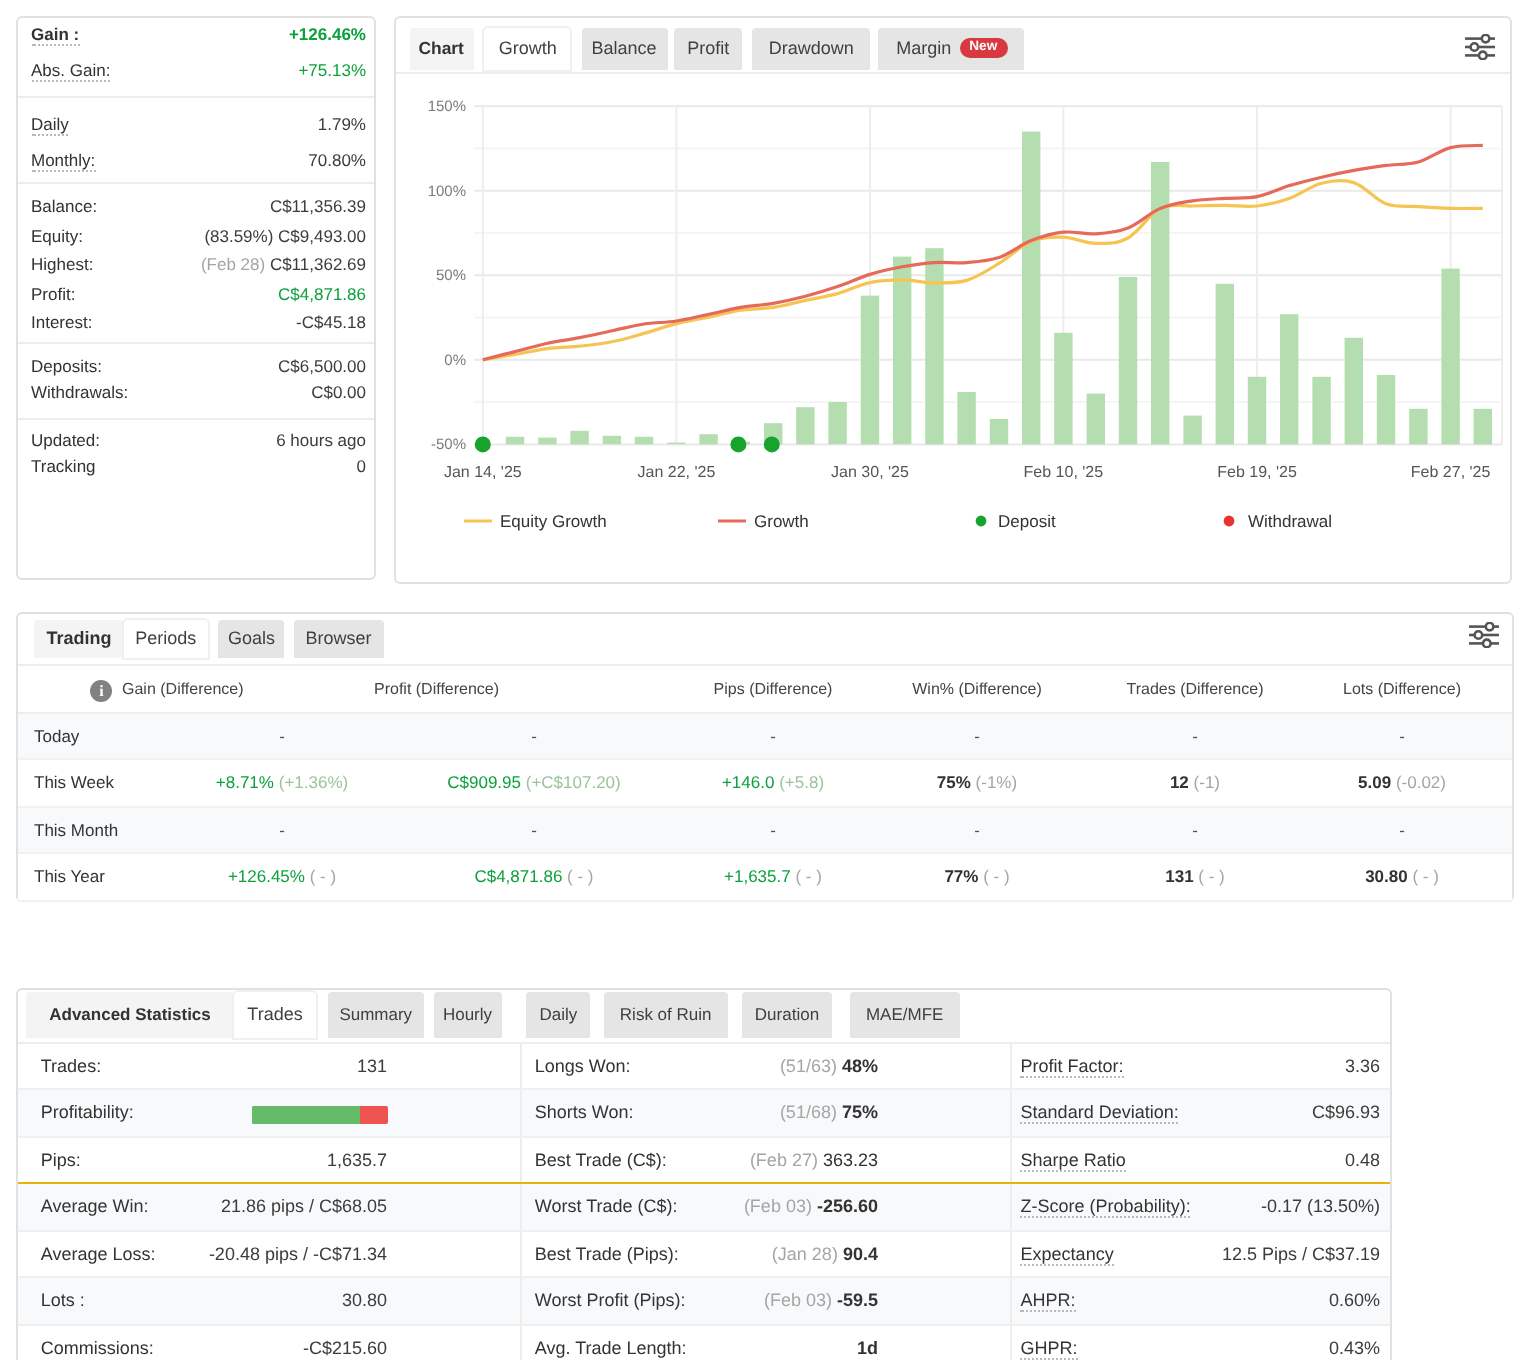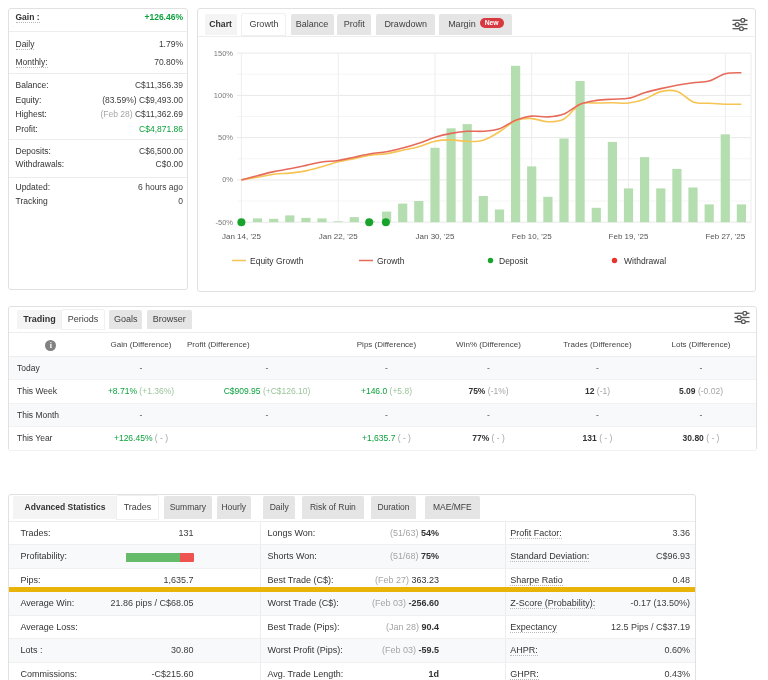--- a/index.html
+++ b/index.html
@@ -15,20 +15,24 @@
 .gray{color:#a5a5a5}
 .du{border-bottom:1px dotted #b9b9b9}
 .sep{border-top:1px solid #ededed}
 </style></head><body>
 <div class="panel" style="left:8px;top:8px;width:180px;height:282px;font-size:8.5px">
 <div style="padding:0 0 4.2px 0">
 <div class="row" style="height:17.6px;line-height:17.6px">
         <span class="lbl" style="font-weight:bold;"><span class="du">Gain :</span></span>
         <span class="val green"><b>+126.46%</b></span>
       </div>
+<div class="row" style="height:17.6px;line-height:17.6px">
+        <span class="lbl" style=""><span class="du">Abs. Gain:</span></span>
+        <span class="val green">+75.13%</span>
+      </div>
 </div>
     <div class="sep"></div>
 <div style="padding:4.5px 0 1.2px 0">
 <div class="row" style="height:17.75px;line-height:17.75px">
         <span class="lbl" style=""><span class="du">Daily</span></span>
         <span class="val ">1.79%</span>
       </div>
 <div class="row" style="height:17.75px;line-height:17.75px">
         <span class="lbl" style=""><span class="du">Monthly:</span></span>
         <span class="val ">70.80%</span>
@@ -44,20 +48,24 @@
         <span class="lbl" style="">Equity:</span>
         <span class="val ">(83.59%) C$9,493.00</span>
       </div>
 <div class="row" style="height:14.5px;line-height:14.5px">
         <span class="lbl" style="">Highest:</span>
         <span class="val "><span class="gray">(Feb 28)</span> C$11,362.69</span>
       </div>
 <div class="row" style="height:14.5px;line-height:14.5px">
         <span class="lbl" style="">Profit:</span>
         <span class="val green">C$4,871.86</span>
+      </div>
+<div class="row" style="height:14.5px;line-height:14.5px">
+        <span class="lbl" style="">Interest:</span>
+        <span class="val ">-C$45.18</span>
       </div>
 </div>
     <div class="sep"></div>
 <div style="padding:5px 0 5.2px 0">
 <div class="row" style="height:13.4px;line-height:13.4px">
         <span class="lbl" style="">Deposits:</span>
         <span class="val ">C$6,500.00</span>
       </div>
 <div class="row" style="height:13.4px;line-height:13.4px">
         <span class="lbl" style="">Withdrawals:</span>
@@ -181,57 +189,58 @@
             <circle cx="10.8" cy="2.3" r="1.9"></circle>
             <line x1="0.5" y1="6.5" x2="15.5" y2="6.5"></line>
             <circle cx="5.2" cy="6.5" r="1.9"></circle>
             <line x1="0.5" y1="10.7" x2="15.5" y2="10.7"></line>
             <circle cx="9.4" cy="10.7" r="1.9"></circle>
           </g>
         </svg></span>
     </div>
 <div class="row" style="height:24px;line-height:24px;border-bottom:1px solid #ededed;font-size:8px;color:#444">
       <span style="position:absolute;left:36.3px;top:7px;width:11px;height:11px;border-radius:50%;background:#818181;color:#fff;font-size:8px;line-height:11px;text-align:center;font-weight:bold;font-family:'Liberation Serif',serif">i</span>
-      <span style="position:absolute;left:52px;width:160px;text-align:center">Gain (Difference)</span>
+      <span style="position:absolute;left:52px;width:160px;text-align:left">Gain (Difference)</span>
       <span style="position:absolute;left:178px;width:160px;text-align:left">Profit (Difference)</span>
       <span style="position:absolute;left:297.5px;width:160px;text-align:center">Pips (Difference)</span>
       <span style="position:absolute;left:399.5px;width:160px;text-align:center">Win% (Difference)</span>
       <span style="position:absolute;left:508.5px;width:160px;text-align:center">Trades (Difference)</span>
       <span style="position:absolute;left:612px;width:160px;text-align:center">Lots (Difference)</span>
     </div>
 <div class="row" style="height:23.5px;line-height:23.5px;border-bottom:1px solid #f2f2f2;background:#f7f9fb">
       <span class="lbl" style="left:8px">Today</span>
       <span style="position:absolute;left:42px;width:180px;text-align:center"><span style="color:#555">-</span></span>
       <span style="position:absolute;left:168px;width:180px;text-align:center"><span style="color:#555">-</span></span>
       <span style="position:absolute;left:287.5px;width:180px;text-align:center"><span style="color:#555">-</span></span>
       <span style="position:absolute;left:389.5px;width:180px;text-align:center"><span style="color:#555">-</span></span>
       <span style="position:absolute;left:498.5px;width:180px;text-align:center"><span style="color:#555">-</span></span>
       <span style="position:absolute;left:602px;width:180px;text-align:center"><span style="color:#555">-</span></span>
     </div>
 <div class="row" style="height:23.5px;line-height:23.5px;border-bottom:1px solid #f2f2f2;background:#fff">
       <span class="lbl" style="left:8px">This Week</span>
       <span style="position:absolute;left:42px;width:180px;text-align:center"><span class="green">+8.71%</span> <span style="color:#9bc49b">(+1.36%)</span></span>
-      <span style="position:absolute;left:168px;width:180px;text-align:center"><span class="green">C$909.95</span> <span style="color:#9bc49b">(+C$126.10)</span></span>
+      <span style="position:absolute;left:168px;width:180px;text-align:center"><span class="green">C$909.95</span> <span style="color:#9bc49b">(+C$107.20)</span></span>
       <span style="position:absolute;left:287.5px;width:180px;text-align:center"><span class="green">+146.0</span> <span style="color:#9bc49b">(+5.8)</span></span>
       <span style="position:absolute;left:389.5px;width:180px;text-align:center"><span style="color:#333;font-weight:bold">75%</span> <span class="gray">(-1%)</span></span>
       <span style="position:absolute;left:498.5px;width:180px;text-align:center"><span style="color:#333;font-weight:bold">12</span> <span class="gray">(-1)</span></span>
       <span style="position:absolute;left:602px;width:180px;text-align:center"><span style="color:#333;font-weight:bold">5.09</span> <span class="gray">(-0.02)</span></span>
     </div>
 <div class="row" style="height:23.5px;line-height:23.5px;border-bottom:1px solid #f2f2f2;background:#f7f9fb">
       <span class="lbl" style="left:8px">This Month</span>
       <span style="position:absolute;left:42px;width:180px;text-align:center"><span style="color:#555">-</span></span>
       <span style="position:absolute;left:168px;width:180px;text-align:center"><span style="color:#555">-</span></span>
       <span style="position:absolute;left:287.5px;width:180px;text-align:center"><span style="color:#555">-</span></span>
       <span style="position:absolute;left:389.5px;width:180px;text-align:center"><span style="color:#555">-</span></span>
       <span style="position:absolute;left:498.5px;width:180px;text-align:center"><span style="color:#555">-</span></span>
       <span style="position:absolute;left:602px;width:180px;text-align:center"><span style="color:#555">-</span></span>
     </div>
 <div class="row" style="height:23.5px;line-height:23.5px;border-bottom:1px solid #f2f2f2;background:#fff">
       <span class="lbl" style="left:8px">This Year</span>
       <span style="position:absolute;left:42px;width:180px;text-align:center"><span class="green">+126.45%</span> <span class="gray">( - )</span></span>
+      <span style="position:absolute;left:168px;width:180px;text-align:center"><span class="green">C$4,871.86</span> <span class="gray">( - )</span></span>
       <span style="position:absolute;left:287.5px;width:180px;text-align:center"><span class="green">+1,635.7</span> <span class="gray">( - )</span></span>
       <span style="position:absolute;left:389.5px;width:180px;text-align:center"><span style="color:#333;font-weight:bold">77%</span> <span class="gray">( - )</span></span>
       <span style="position:absolute;left:498.5px;width:180px;text-align:center"><span style="color:#333;font-weight:bold">131</span> <span class="gray">( - )</span></span>
       <span style="position:absolute;left:602px;width:180px;text-align:center"><span style="color:#333;font-weight:bold">30.80</span> <span class="gray">( - )</span></span>
     </div>
 </div>
 <div class="panel" style="left:8px;top:494px;width:688px;height:193px;font-size:9px">
 <div class="tabbar" style="height:26.5px">
       <span class="tab title" style="left:4px;width:104px;top:0.5px;height:23px;line-height:23px;font-size:8.5px;">Advanced Statistics</span>
       <span class="tab on" style="left:108px;width:41px;top:0.5px;height:23px;line-height:23px;font-size:9px;">Trades</span>
@@ -240,40 +249,40 @@
       <span class="tab " style="left:254.4px;width:31.6px;top:0.5px;height:23px;line-height:23px;font-size:8.5px;">Daily</span>
       <span class="tab " style="left:293.1px;width:61.5px;top:0.5px;height:23px;line-height:23px;font-size:8.5px;">Risk of Ruin</span>
       <span class="tab " style="left:361.6px;width:45.8px;top:0.5px;height:23px;line-height:23px;font-size:8.5px;">Duration</span>
       <span class="tab " style="left:416.1px;width:54.5px;top:0.5px;height:23px;line-height:23px;font-size:8.5px;">MAE/MFE</span>
     </div>
 <div class="row" style="height:23.6px;line-height:23.6px;border-bottom:1px solid #f0f0f0;background:#fff">
       <span class="lbl" style="left:11.4px">Trades:</span>
       <span class="val" style="right:501.5px">131</span>
       <span style="position:absolute;left:251px;top:0;bottom:0;border-left:1px solid #ededed"></span>
       <span class="lbl" style="left:258.4px">Longs Won:</span>
-      <span class="val" style="right:256px"><span class="gray">(51/63)</span> <span style="color:#333;font-weight:bold">54%</span></span>
+      <span class="val" style="right:256px"><span class="gray">(51/63)</span> <span style="color:#333;font-weight:bold">48%</span></span>
       <span style="position:absolute;left:495.6px;top:0;bottom:0;border-left:1px solid #ededed"></span>
       <span class="lbl" style="left:501.3px"><span class="du">Profit Factor:</span></span>
       <span class="val" style="right:5px">3.36</span>
     </div>
 <div class="row" style="height:23.6px;line-height:23.6px;border-bottom:1px solid #f0f0f0;background:#f7f9fb">
       <span class="lbl" style="left:11.4px">Profitability:</span>
       <span style="position:absolute;right:501.5px;width:120px;height:23.6px">
         <span style="position:absolute;right:0;top:8.4px;width:67.4px;height:9px;background:#ef5350;border-radius:1px;overflow:hidden">
           <span style="position:absolute;left:0;top:0;width:53.6px;height:9px;background:#66bb6a"></span>
         </span>
       </span>
       <span style="position:absolute;left:251px;top:0;bottom:0;border-left:1px solid #ededed"></span>
       <span class="lbl" style="left:258.4px">Shorts Won:</span>
       <span class="val" style="right:256px"><span class="gray">(51/68)</span> <span style="color:#333;font-weight:bold">75%</span></span>
       <span style="position:absolute;left:495.6px;top:0;bottom:0;border-left:1px solid #ededed"></span>
       <span class="lbl" style="left:501.3px"><span class="du">Standard Deviation:</span></span>
       <span class="val" style="right:5px">C$96.93</span>
     </div>
-<div class="row" style="height:23.6px;line-height:23.6px;border-bottom:5px solid #eab308;background:#fff">
+<div class="row" style="height:23.6px;line-height:23.6px;border-bottom:1px solid #eab308;background:#fff">
       <span class="lbl" style="left:11.4px">Pips:</span>
       <span class="val" style="right:501.5px">1,635.7</span>
       <span style="position:absolute;left:251px;top:0;bottom:0;border-left:1px solid #ededed"></span>
       <span class="lbl" style="left:258.4px">Best Trade (C$):</span>
       <span class="val" style="right:256px"><span class="gray">(Feb 27)</span> <span style="color:#333;font-weight:normal">363.23</span></span>
       <span style="position:absolute;left:495.6px;top:0;bottom:0;border-left:1px solid #ededed"></span>
       <span class="lbl" style="left:501.3px"><span class="du">Sharpe Ratio</span></span>
       <span class="val" style="right:5px">0.48</span>
     </div>
 <div class="row" style="height:23.6px;line-height:23.6px;border-bottom:1px solid #f0f0f0;background:#f7f9fb">
@@ -281,20 +290,21 @@
       <span class="val" style="right:501.5px">21.86 pips / C$68.05</span>
       <span style="position:absolute;left:251px;top:0;bottom:0;border-left:1px solid #ededed"></span>
       <span class="lbl" style="left:258.4px">Worst Trade (C$):</span>
       <span class="val" style="right:256px"><span class="gray">(Feb 03)</span> <span style="color:#333;font-weight:bold">-256.60</span></span>
       <span style="position:absolute;left:495.6px;top:0;bottom:0;border-left:1px solid #ededed"></span>
       <span class="lbl" style="left:501.3px"><span class="du">Z-Score (Probability):</span></span>
       <span class="val" style="right:5px">-0.17 (13.50%)</span>
     </div>
 <div class="row" style="height:23.6px;line-height:23.6px;border-bottom:1px solid #f0f0f0;background:#fff">
       <span class="lbl" style="left:11.4px">Average Loss:</span>
+      <span class="val" style="right:501.5px">-20.48 pips / -C$71.34</span>
       <span style="position:absolute;left:251px;top:0;bottom:0;border-left:1px solid #ededed"></span>
       <span class="lbl" style="left:258.4px">Best Trade (Pips):</span>
       <span class="val" style="right:256px"><span class="gray">(Jan 28)</span> <span style="color:#333;font-weight:bold">90.4</span></span>
       <span style="position:absolute;left:495.6px;top:0;bottom:0;border-left:1px solid #ededed"></span>
       <span class="lbl" style="left:501.3px"><span class="du">Expectancy</span></span>
       <span class="val" style="right:5px">12.5 Pips / C$37.19</span>
     </div>
 <div class="row" style="height:23.6px;line-height:23.6px;border-bottom:1px solid #f0f0f0;background:#f7f9fb">
       <span class="lbl" style="left:11.4px">Lots :</span>
       <span class="val" style="right:501.5px">30.80</span>

